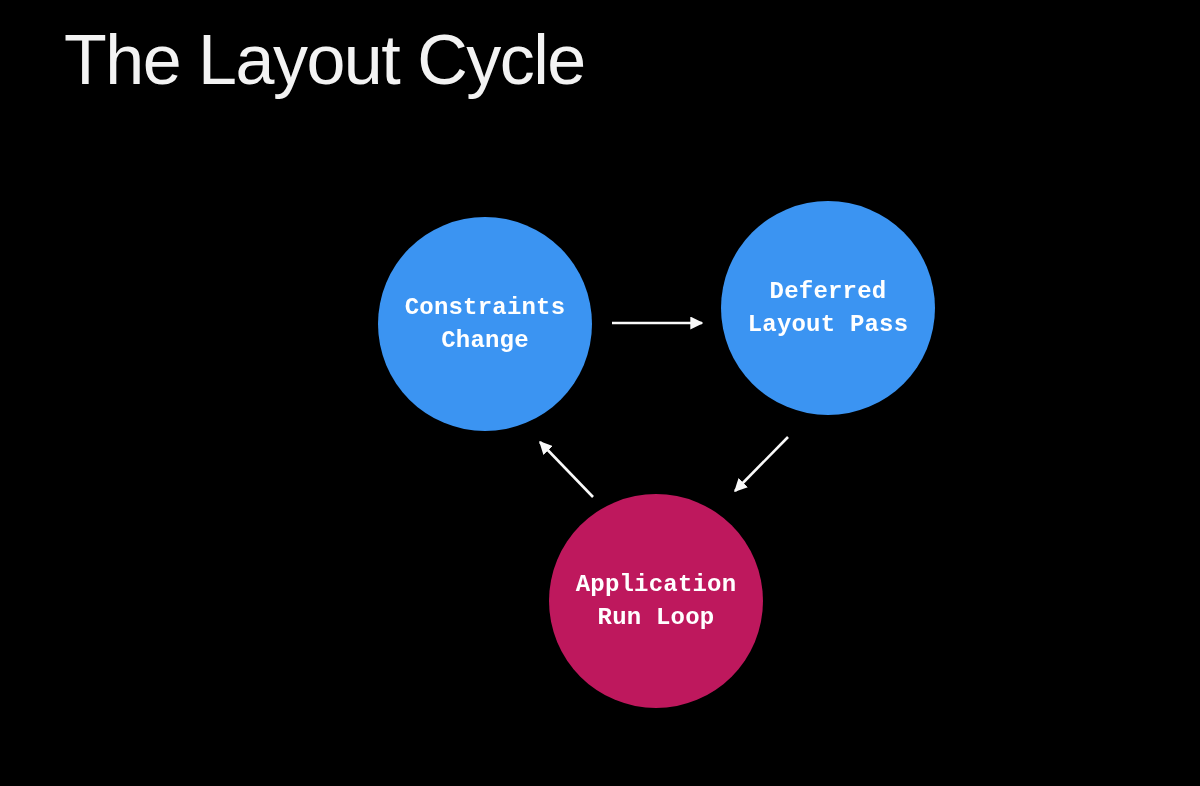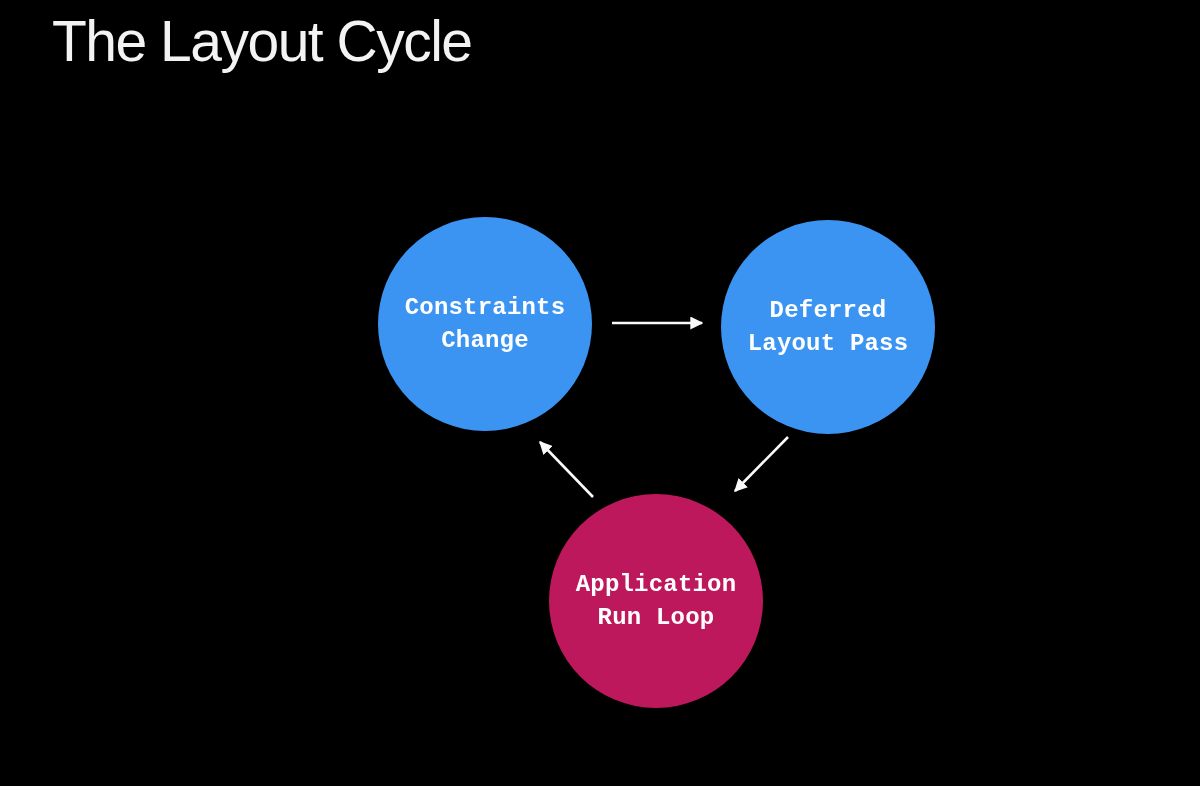--- a/index.html
+++ b/index.html
@@ -14,22 +14,22 @@
   .slide {
     position: relative;
     width: 1200px;
     height: 786px;
     background: #000000;
   }
   .title {
     position: absolute;
     left: 52px;
     top: 8px;
-    margin: 0;
-    font-size: 57px;
+    margin: 12px;
+    font-size: 70px;
     font-weight: 300;
     letter-spacing: -1.5px;
     color: #f3f3f3;
     font-family: "Liberation Sans", sans-serif;
   }
   .arrows {
     position: absolute;
     left: 0;
     top: 0;
     width: 1200px;
@@ -39,21 +39,21 @@
   .node {
     position: absolute;
     width: 214px;
     height: 214px;
     border-radius: 50%;
     display: flex;
     align-items: center;
     justify-content: center;
   }
   .node-constraints { left: 378px; top: 217px; }
-  .node-deferred    { left: 721px; top: 220px; }
+  .node-deferred    { left: 721px; top: 201px; }
   .node-runloop     { left: 549px; top: 494px; }
   .node-label {
     color: #ffffff;
     font-size: 24px;
     line-height: 33px;
     font-weight: 700;
     text-align: center;
     white-space: pre-line;
     letter-spacing: 0.2px;
     font-family: Liberation Mono, monospace;

